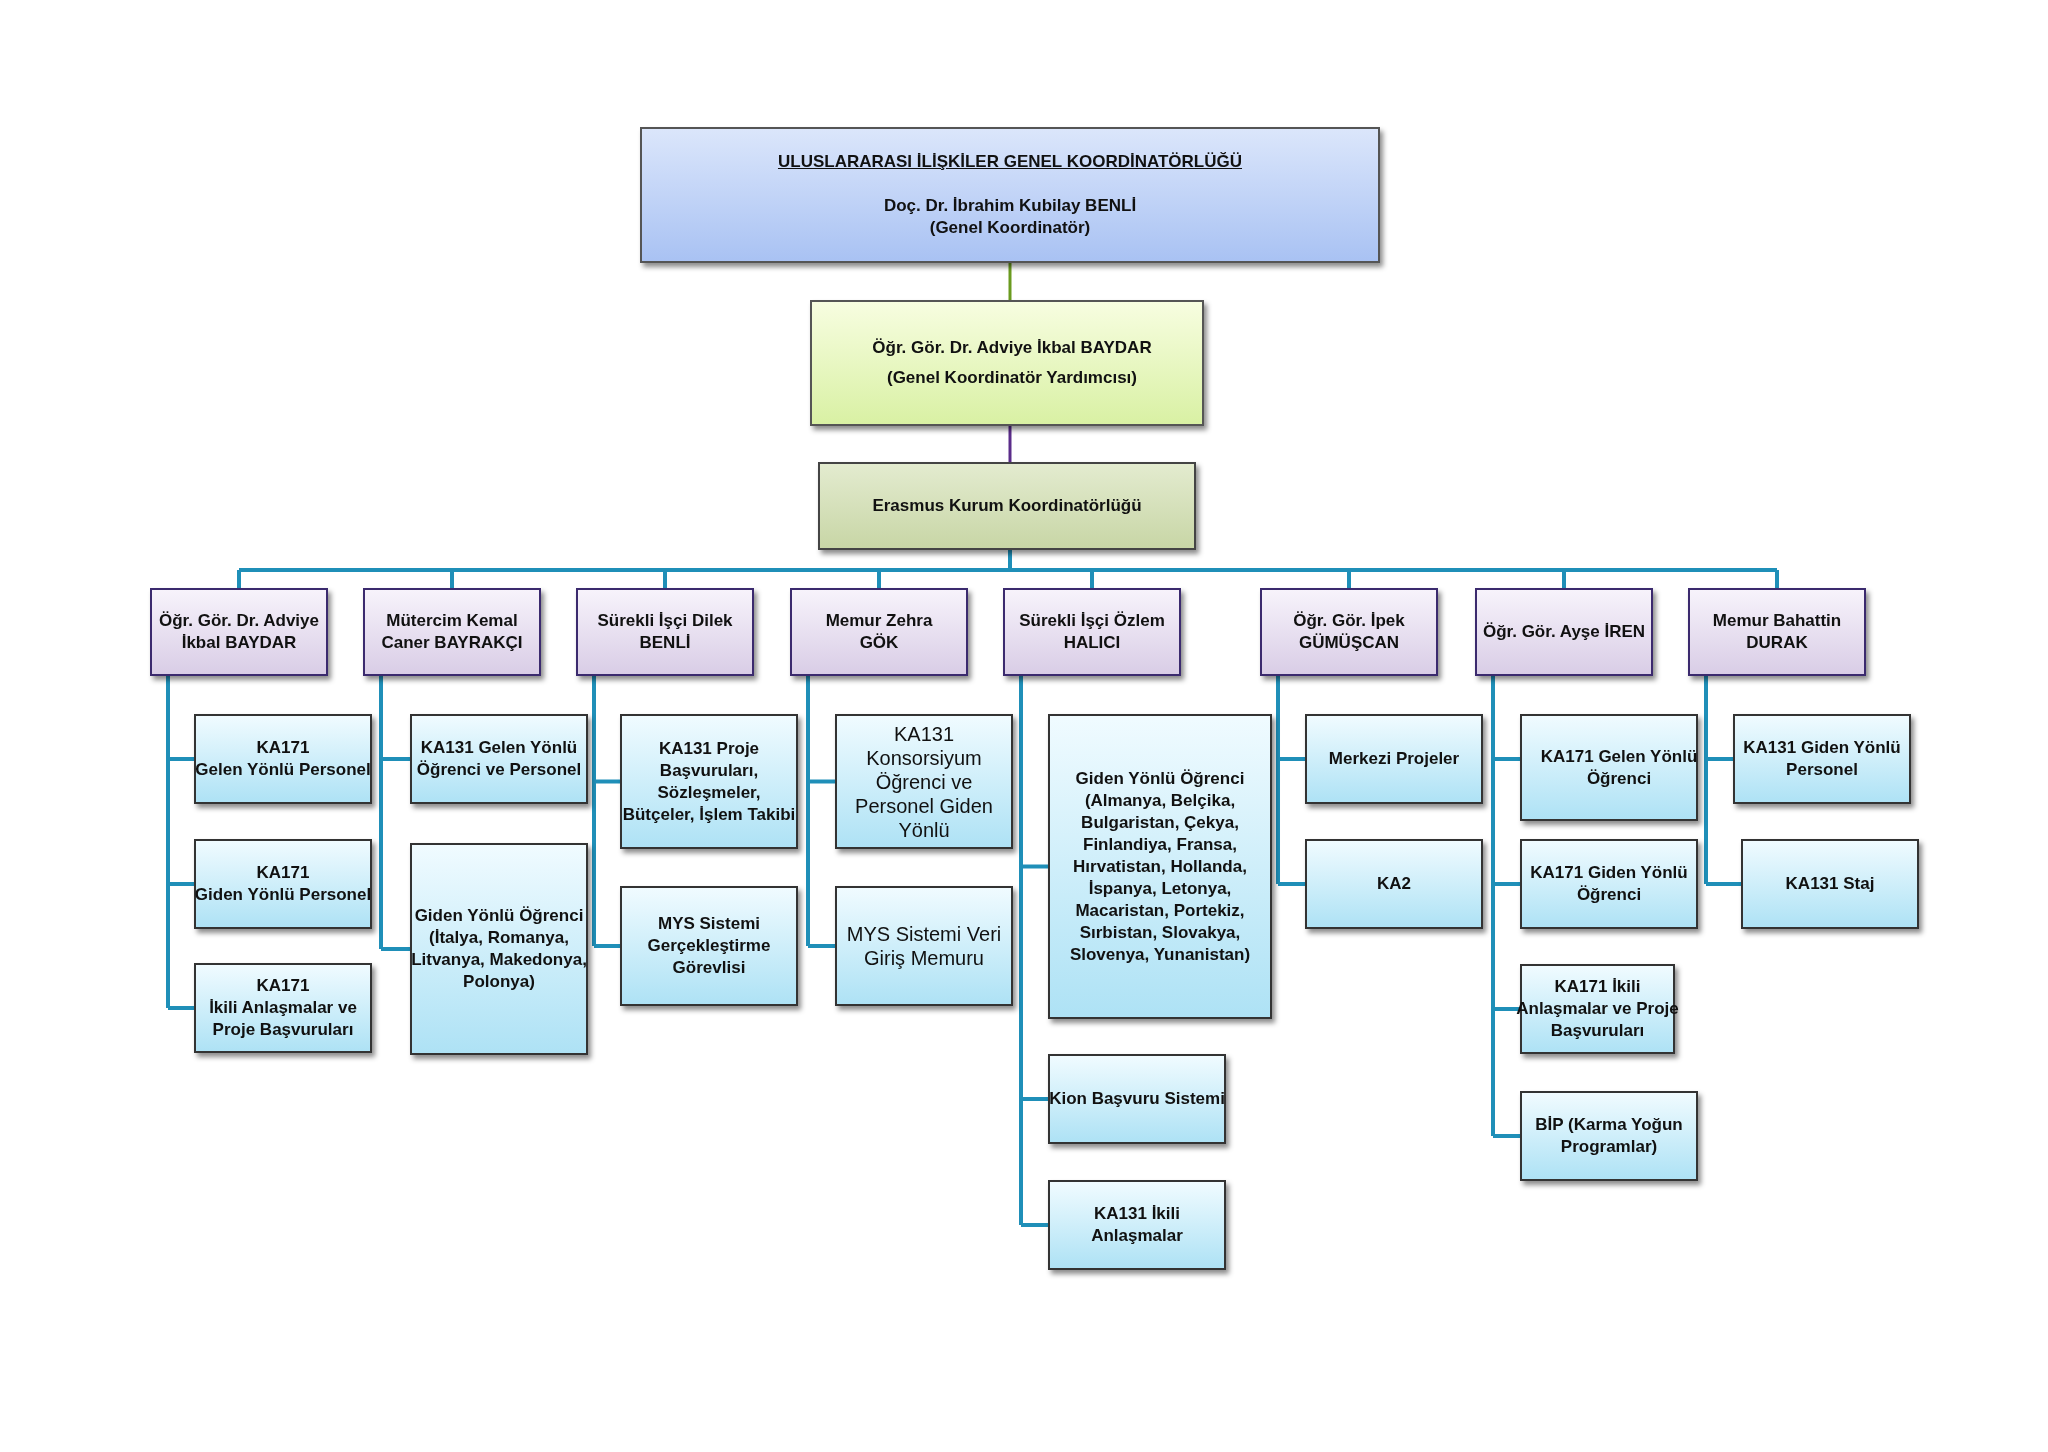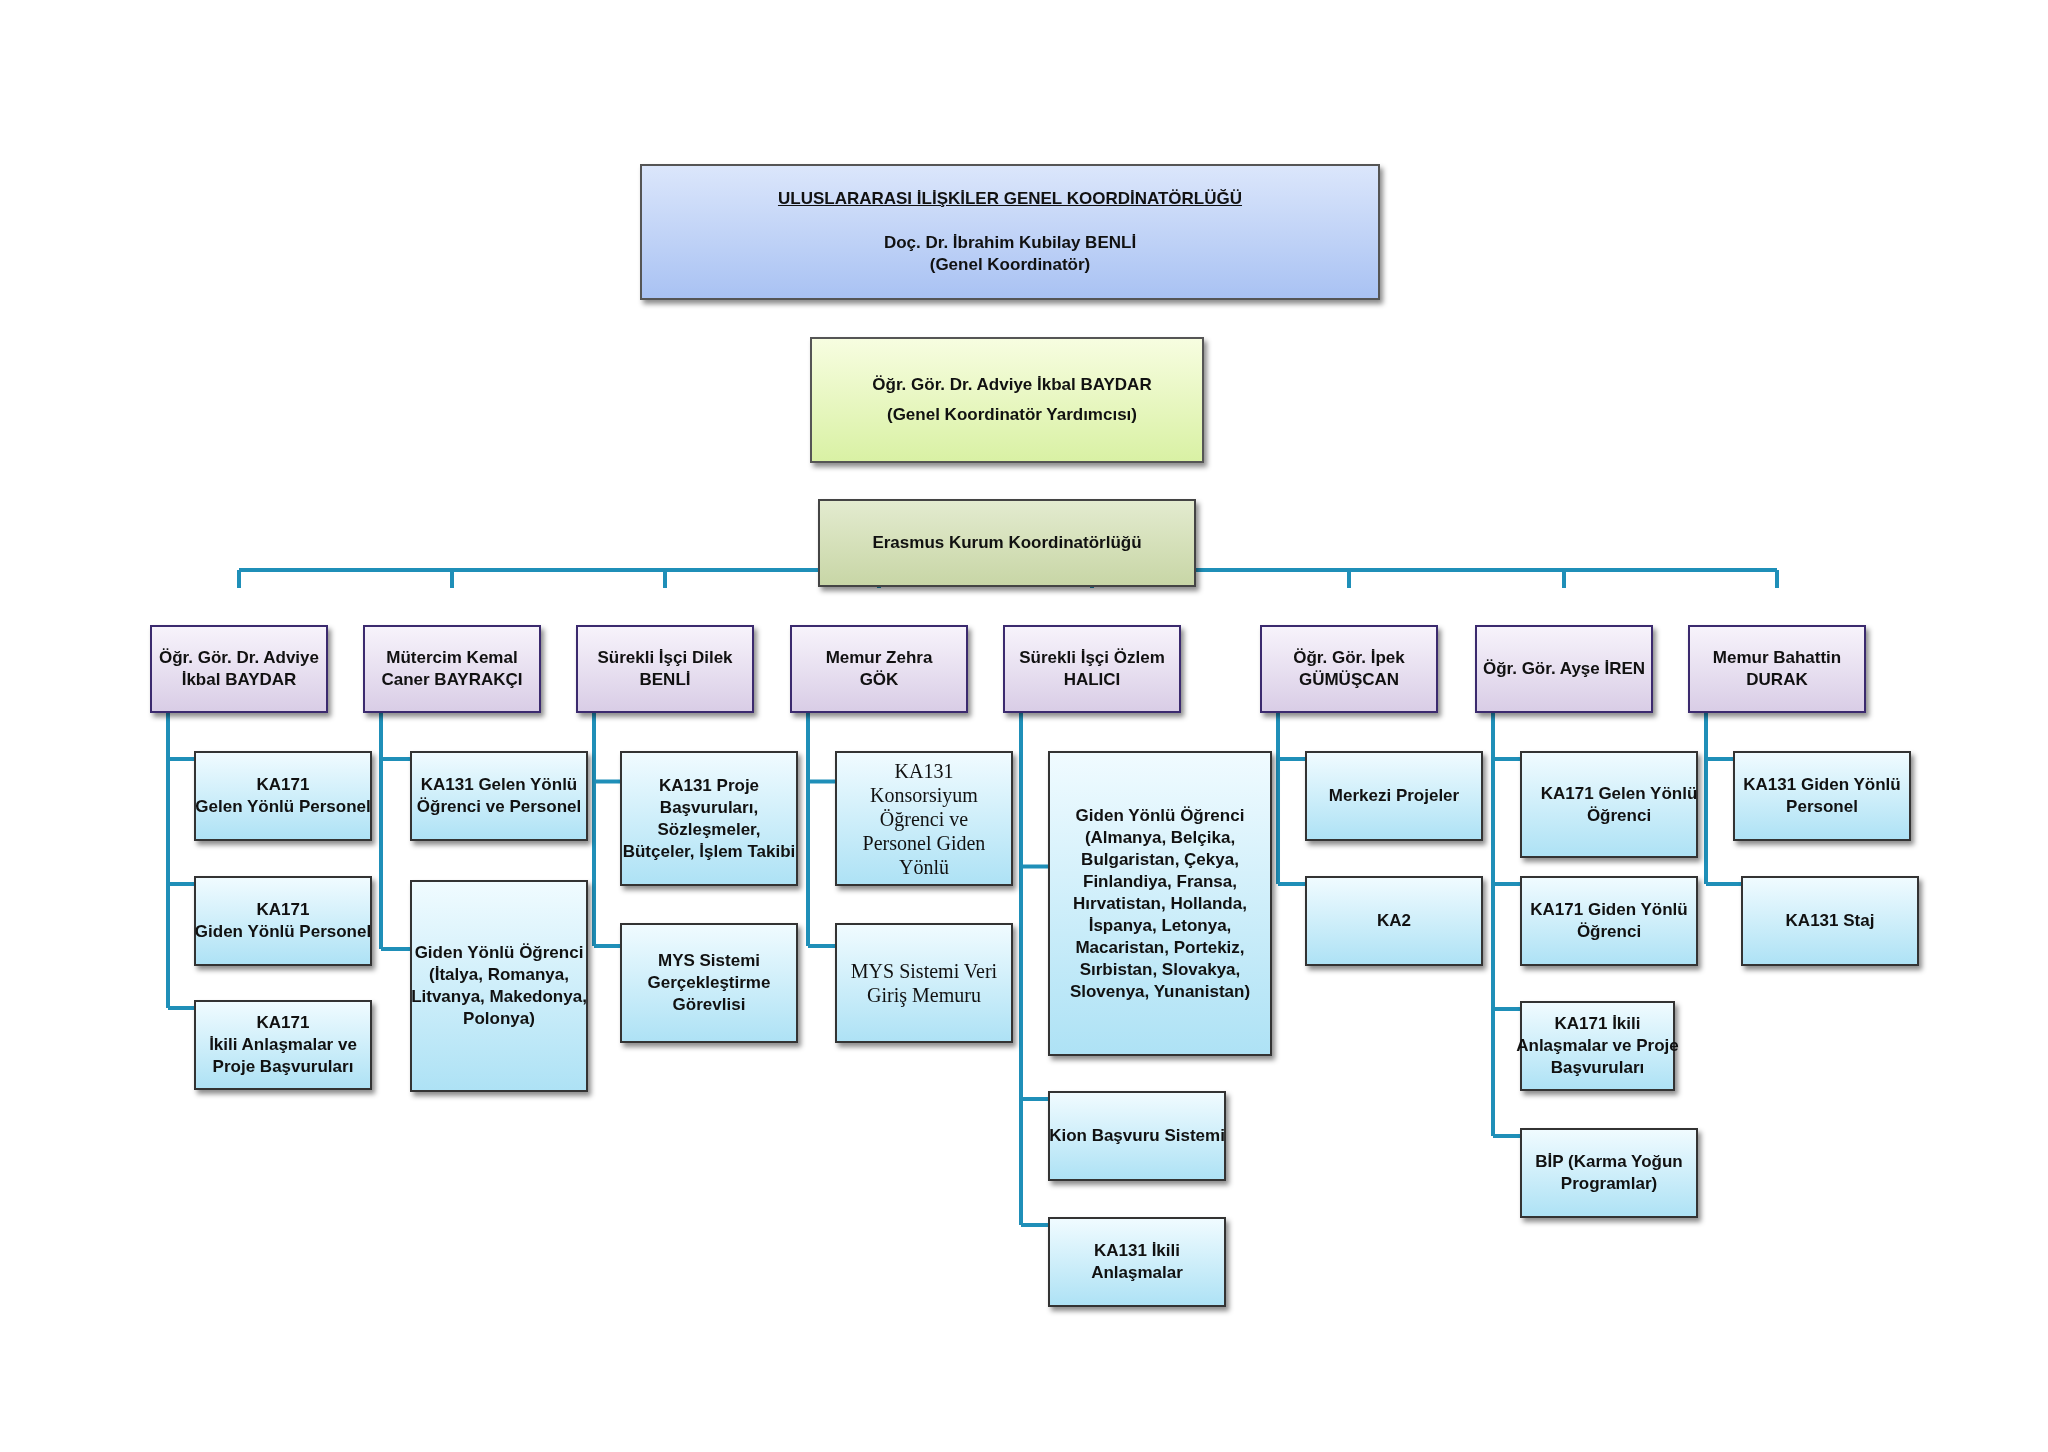--- a/index.html
+++ b/index.html
@@ -2,28 +2,28 @@
 <html><head>
 <meta charset="utf-8">
 <style>
   html, body { margin:0; padding:0; background:#ffffff; }
   body { width:2048px; height:1452px; position:relative; overflow:hidden;
          font-family:"Liberation Sans", sans-serif; }
   #lines { position:absolute; left:0; top:0; width:2048px; height:1452px; }
   .box { position:absolute; box-sizing:border-box; display:flex; flex-direction:column;
          align-items:center; justify-content:center; text-align:center;
          font-weight:bold; color:#111; font-size:17px; line-height:22px;
-         box-shadow:3px 4px 5px rgba(0,0,0,0.45); padding:4px 6px;margin-top:37px; }
+         box-shadow:3px 4px 5px rgba(0,0,0,0.45); padding:4px 6px; }
   .top { background:linear-gradient(#dbe6fb,#a9c2f3); border:2px solid #555; }
   .deputy { background:linear-gradient(#f7fde0,#d9f1a4); border:2px solid #555; }
   .erasmus { background:linear-gradient(#e3ebcf,#c8d6a6); border:2px solid #444; font-size:17px; }
   .person { background:linear-gradient(#f7f3fb,#d9cde6); border:2px solid #3b2a6e; font-size:17px; }
   .task { background:linear-gradient(#f0fbff,#aee2f5); border:2px solid #333; font-size:17px; }
   .title-u { text-decoration:underline; margin-bottom:22px; }
-  .big { font-size:20px; line-height:24px; font-weight:normal;font-family:Liberation Serif, serif; }
+  .big { font-size:20px; line-height:24px; font-weight:normal; }
   .gap { margin-top:8px; }
   .line { white-space:nowrap; }
 </style>
 </head>
 <body>
 
 <svg id="lines">
     <line x1="1010" y1="263" x2="1010" y2="300" stroke="#6a9b1f" stroke-width="3"></line>
     <line x1="1010" y1="426" x2="1010" y2="462" stroke="#5b2c8a" stroke-width="3"></line>
     <line x1="1010" y1="550" x2="1010" y2="570" stroke="#1f8fb8" stroke-width="4"></line>

